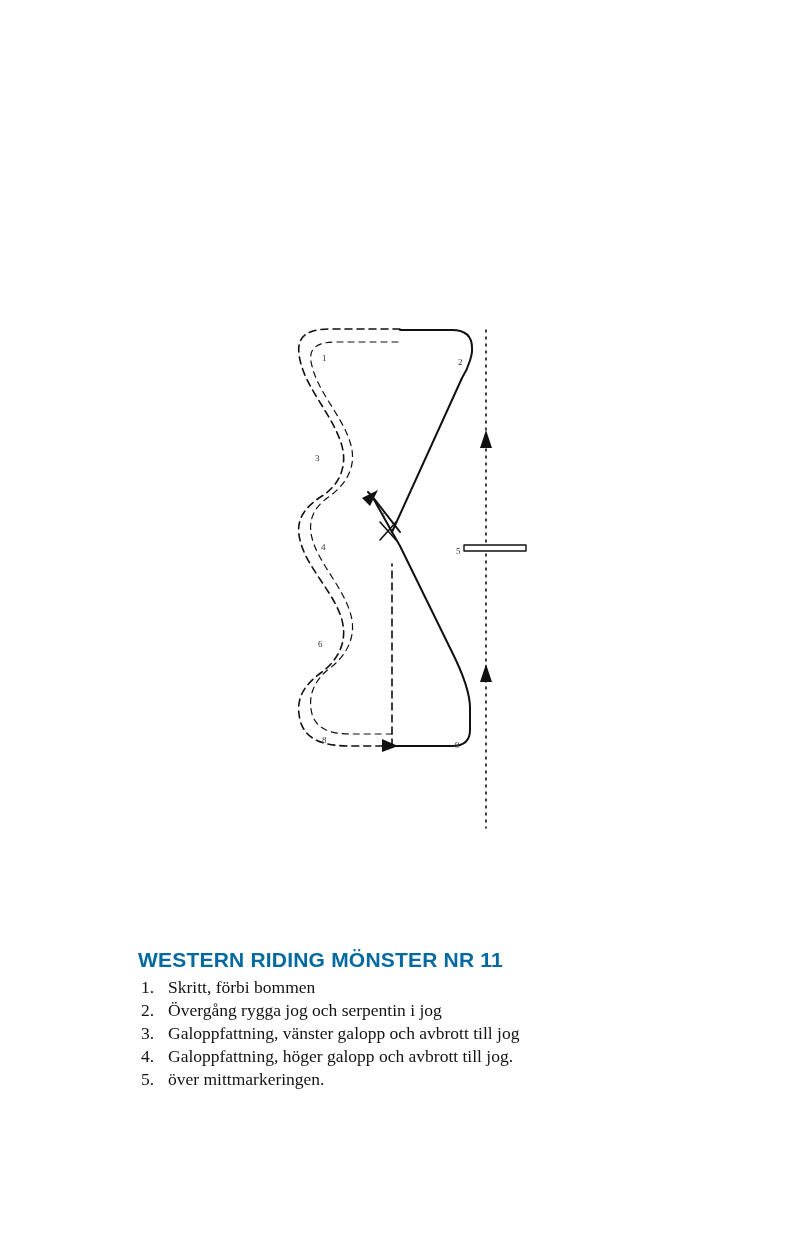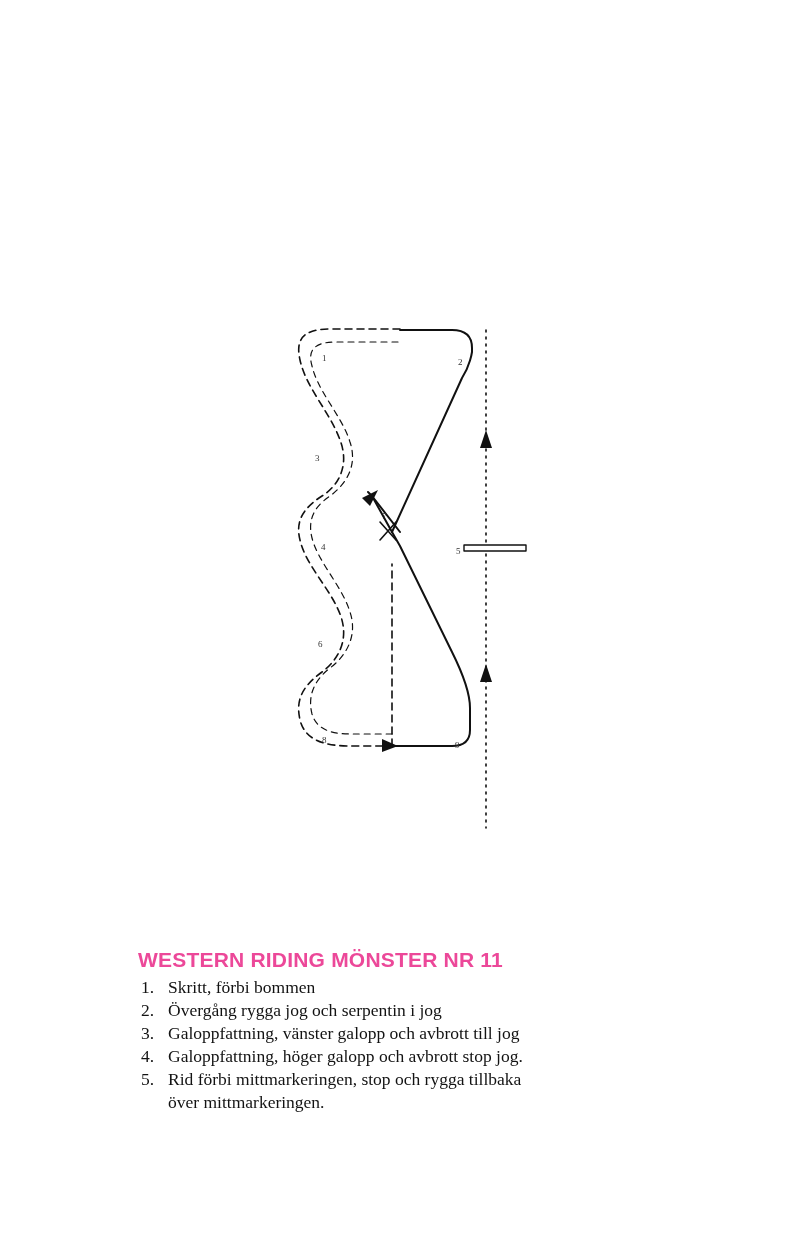--- a/index.html
+++ b/index.html
@@ -34,21 +34,21 @@
     position: absolute;
     left: 138px;
     top: 948px;
     width: 560px;
   }
   .caption-title {
     font-family: "Liberation Sans", sans-serif;
     font-weight: bold;
     font-size: 21px;
     letter-spacing: 0.2px;
-    color: #ec4899;
+    color: #0369a1;
     margin: 0 0 4px 0;
     white-space: nowrap;
   }
   .steps {
     list-style: none;
     margin: 0;
     padding: 0;
   }
   .step {
     display: flex;
@@ -170,25 +170,24 @@
       <li class="step">
         <span class="step-num">2.</span>
         <span class="step-text">Övergång rygga jog och serpentin i jog</span>
       </li>
       <li class="step">
         <span class="step-num">3.</span>
         <span class="step-text">Galoppfattning, vänster galopp och avbrott till jog</span>
       </li>
       <li class="step">
         <span class="step-num">4.</span>
-        <span class="step-text">Galoppfattning, höger galopp och avbrott stop jog.</span>
+        <span class="step-text">Galoppfattning, höger galopp och avbrott till jog.</span>
       </li>
       <li class="step">
         <span class="step-num">5.</span>
         <span class="step-text">
-          <span>Rid förbi mittmarkeringen, stop och rygga tillbaka</span>
           <span class="cont">över mittmarkeringen.</span>
         </span>
       </li>
     </ul>
   </div>
 
 </div>
 
 </body></html>

